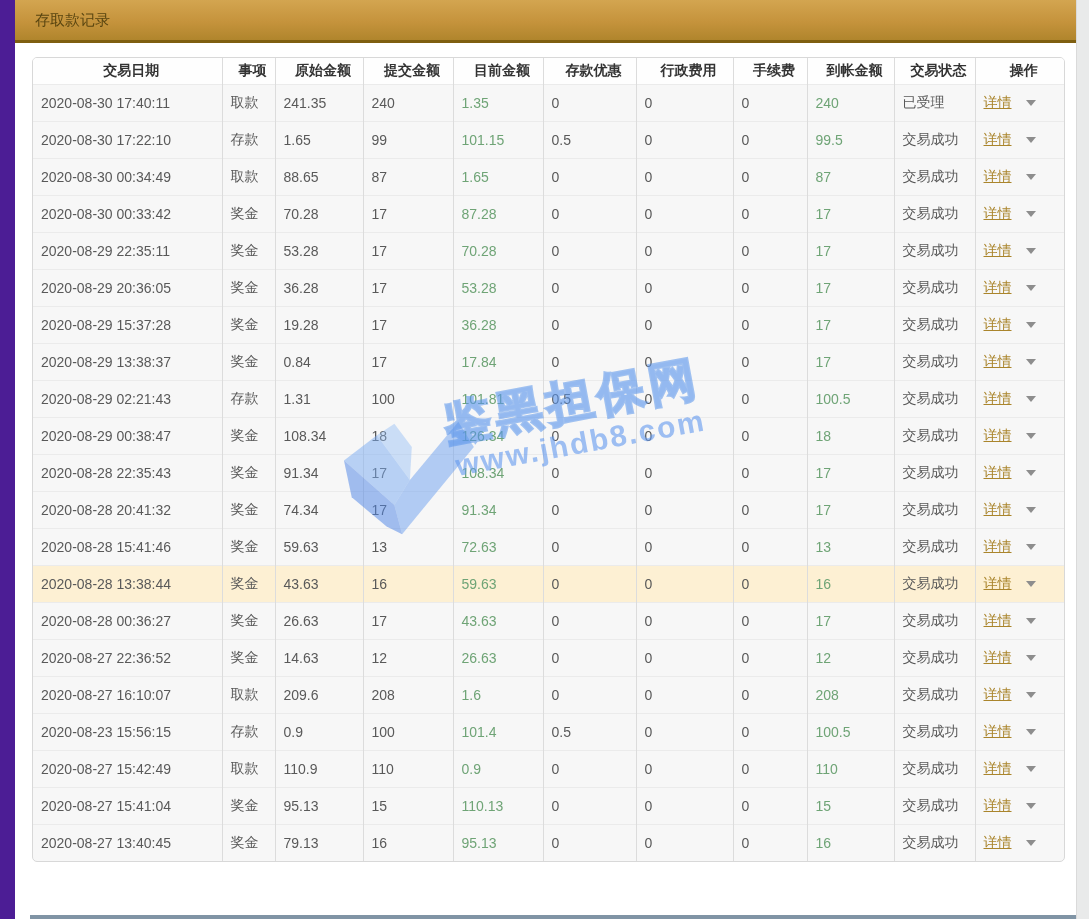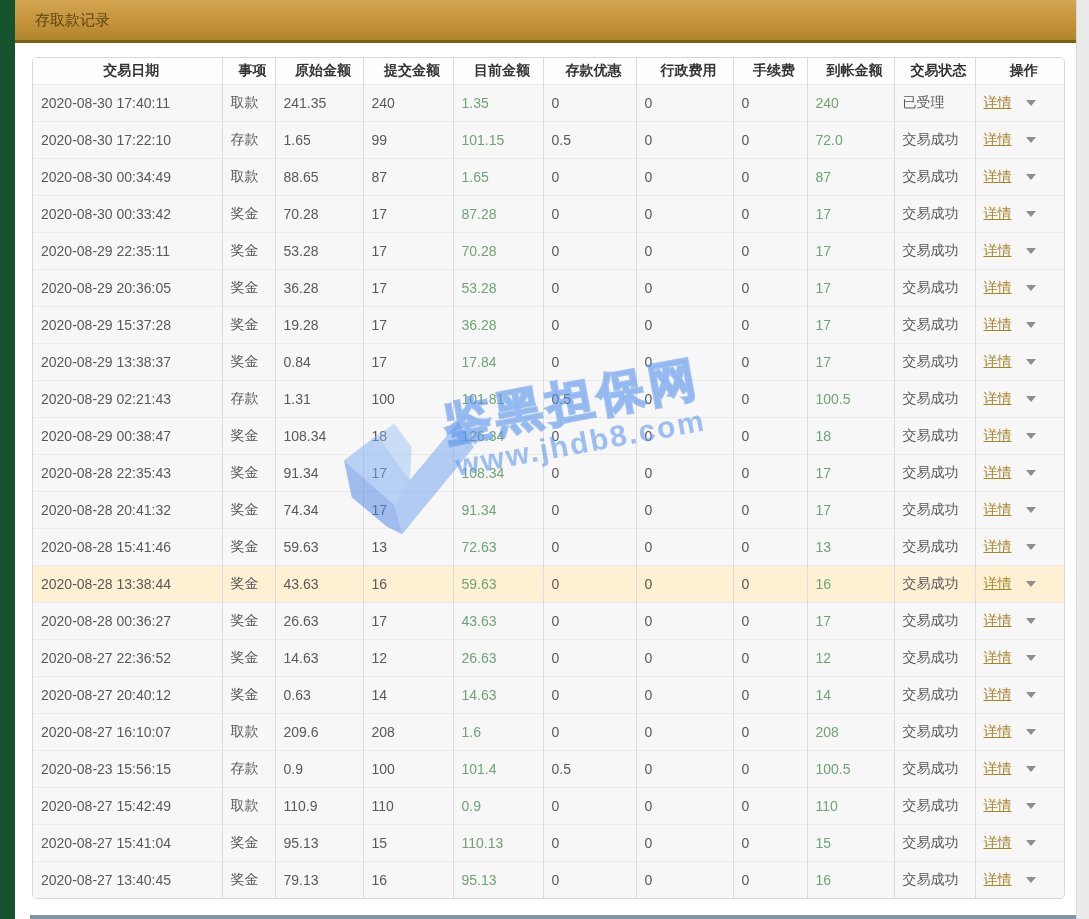--- a/index.html
+++ b/index.html
@@ -1,18 +1,18 @@
 <!DOCTYPE html>
 <html><head>
 <meta charset="utf-8">
 <style>
   html,body{margin:0;padding:0;}
   .page{
     position:relative;width:1089px;height:919px;overflow:hidden;
-    background:#14532d;
+    background:#4c1d95;
     font-family:"Liberation Sans","DejaVu Sans",sans-serif;
   }
   .panel{position:absolute;left:15px;top:0;width:1061px;height:919px;background:#ffffff;}
   .panel-header{
     height:40px;border-bottom:3px solid #7f5f10;
     background:linear-gradient(180deg,#d3a550 0%,#c5933c 55%,#b0852c 100%);
     display:flex;align-items:center;padding-left:20px;
     color:#594510;font-size:15px;
   }
   .panel-body{padding:14px 0 0 17px;}
@@ -118,21 +118,21 @@
               </tr>
               <tr>
                 <td>2020-08-30 17:22:10</td>
                 <td>存款</td>
                 <td>1.65</td>
                 <td>99</td>
                 <td class="green">101.15</td>
                 <td>0.5</td>
                 <td>0</td>
                 <td>0</td>
-                <td class="green">72.0</td>
+                <td class="green">99.5</td>
                 <td>交易成功</td>
                 <td><a class="detail-link">详情</a><span class="caret"></span></td>
               </tr>
               <tr>
                 <td>2020-08-30 00:34:49</td>
                 <td>取款</td>
                 <td>88.65</td>
                 <td>87</td>
                 <td class="green">1.65</td>
                 <td>0</td>
@@ -301,33 +301,20 @@
               <tr>
                 <td>2020-08-27 22:36:52</td>
                 <td>奖金</td>
                 <td>14.63</td>
                 <td>12</td>
                 <td class="green">26.63</td>
                 <td>0</td>
                 <td>0</td>
                 <td>0</td>
                 <td class="green">12</td>
-                <td>交易成功</td>
-                <td><a class="detail-link">详情</a><span class="caret"></span></td>
-              </tr>
-              <tr>
-                <td>2020-08-27 20:40:12</td>
-                <td>奖金</td>
-                <td>0.63</td>
-                <td>14</td>
-                <td class="green">14.63</td>
-                <td>0</td>
-                <td>0</td>
-                <td>0</td>
-                <td class="green">14</td>
                 <td>交易成功</td>
                 <td><a class="detail-link">详情</a><span class="caret"></span></td>
               </tr>
               <tr>
                 <td>2020-08-27 16:10:07</td>
                 <td>取款</td>
                 <td>209.6</td>
                 <td>208</td>
                 <td class="green">1.6</td>
                 <td>0</td>

